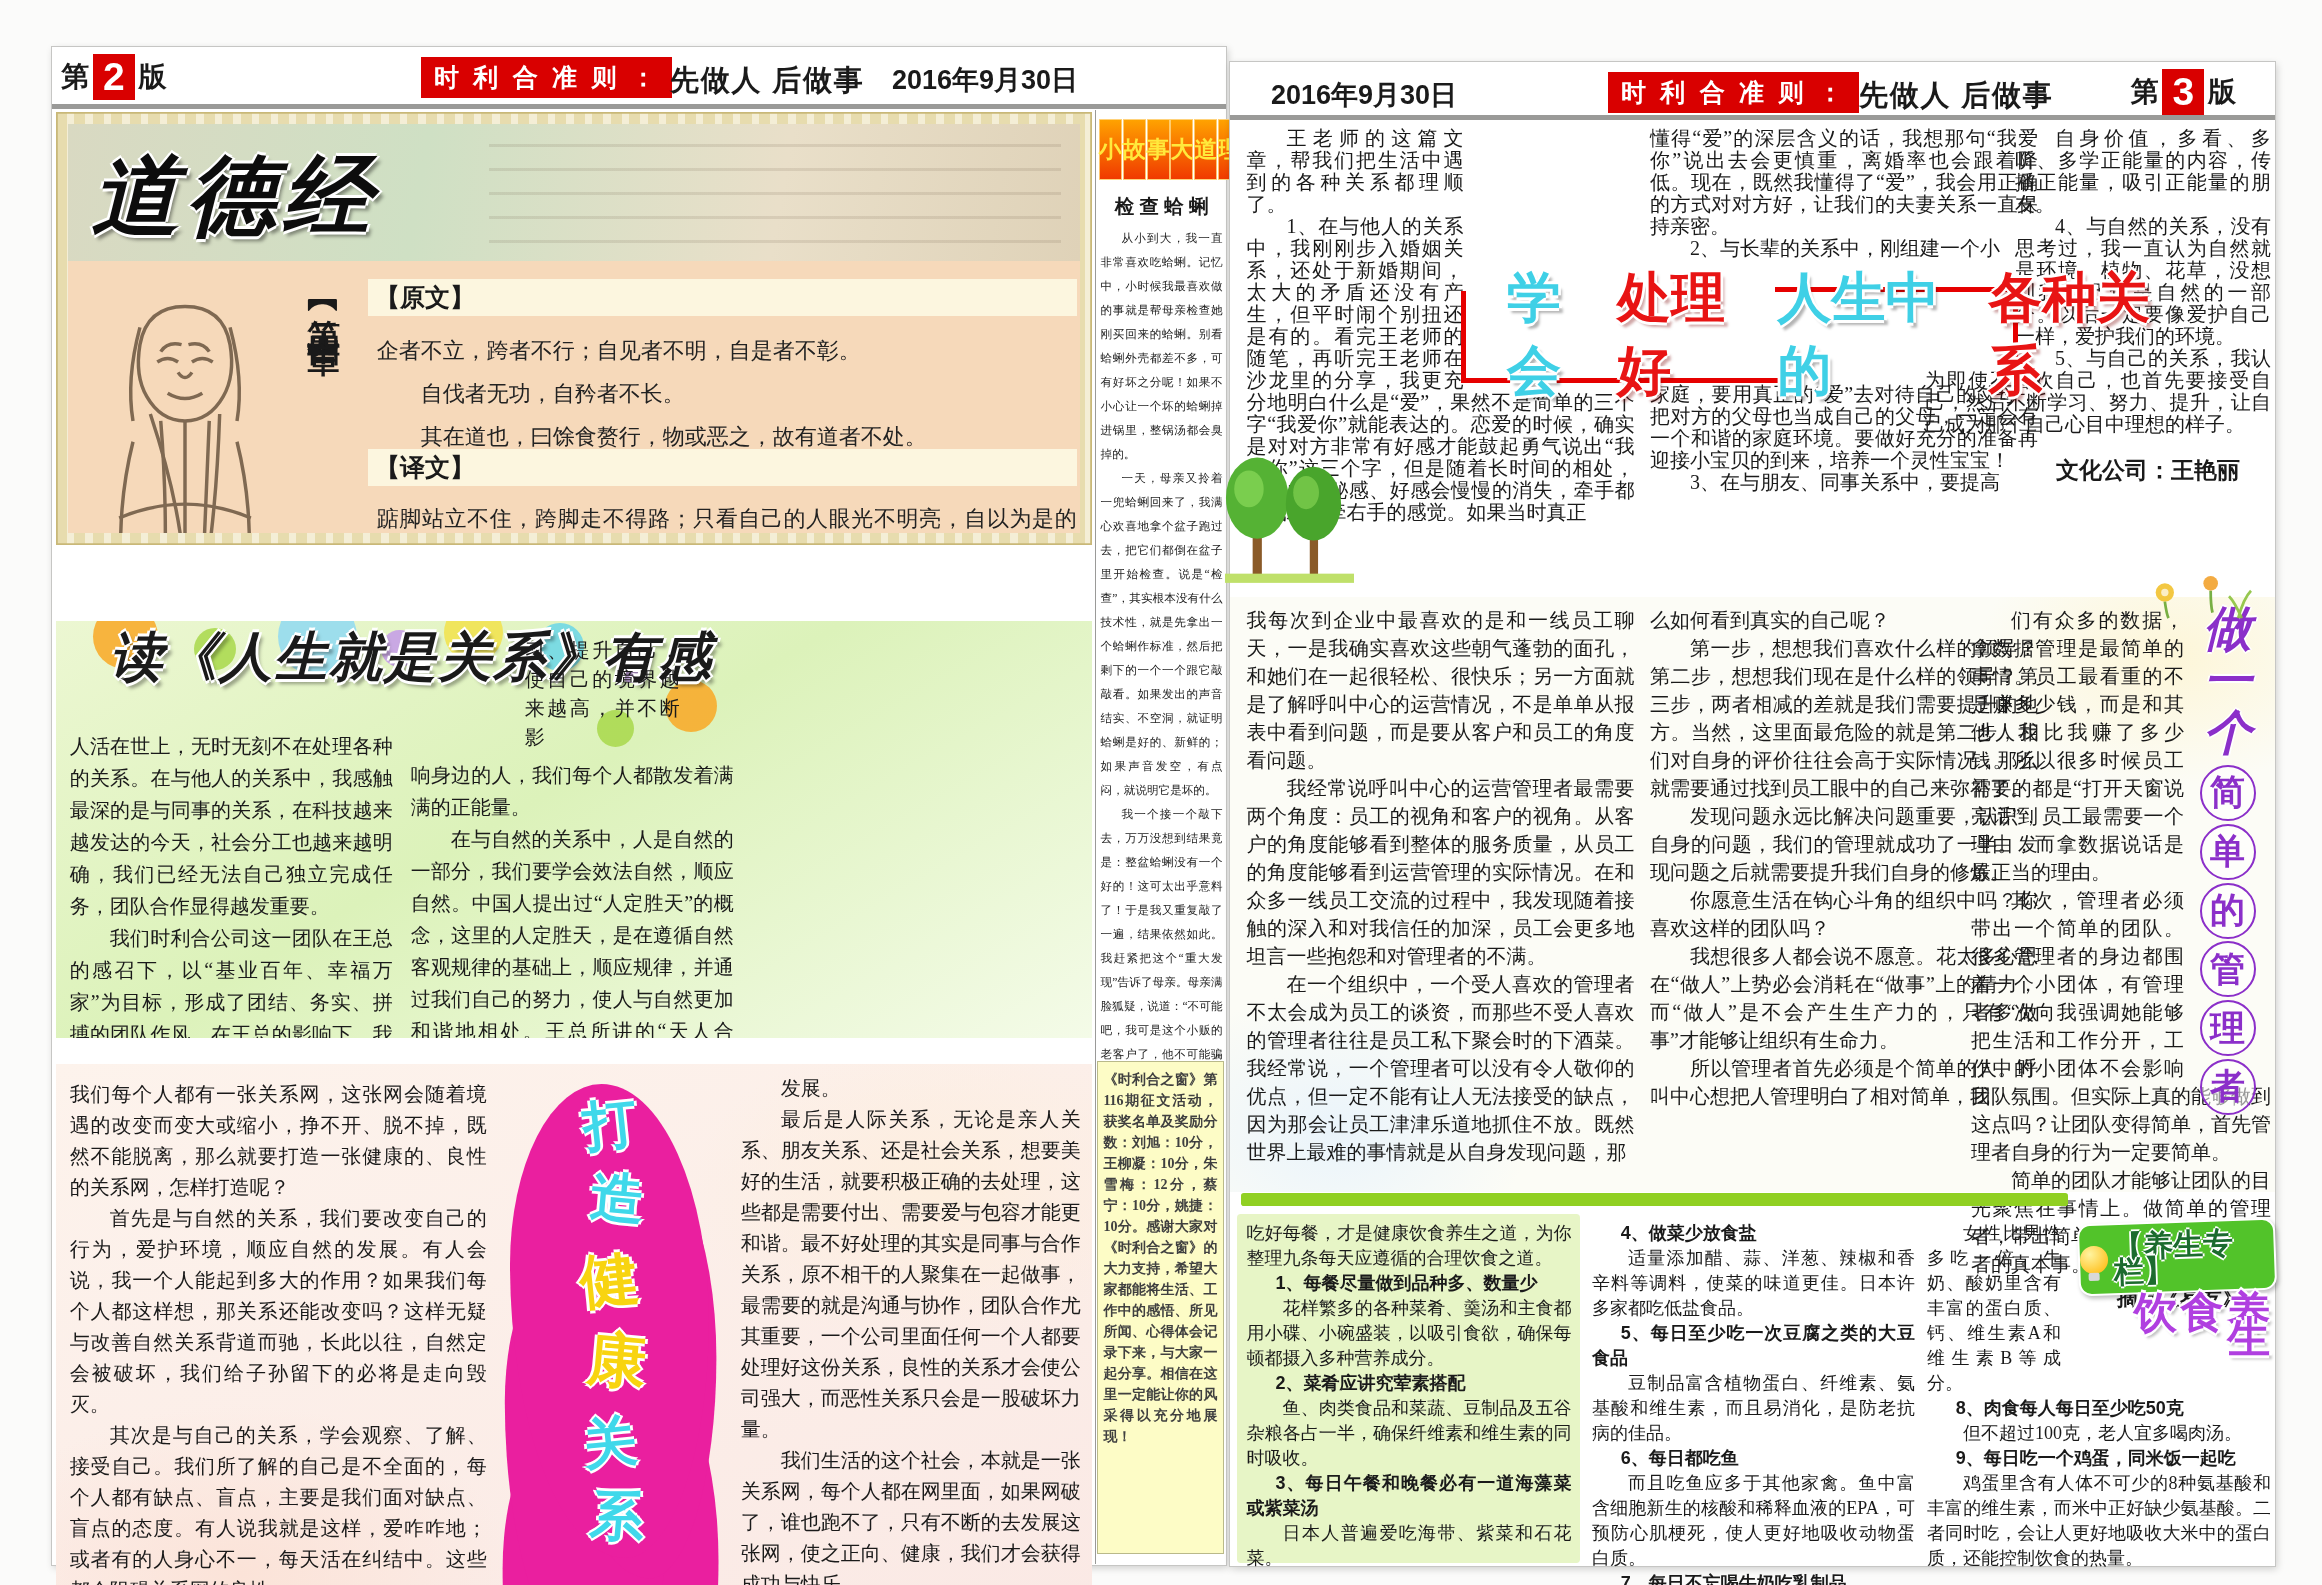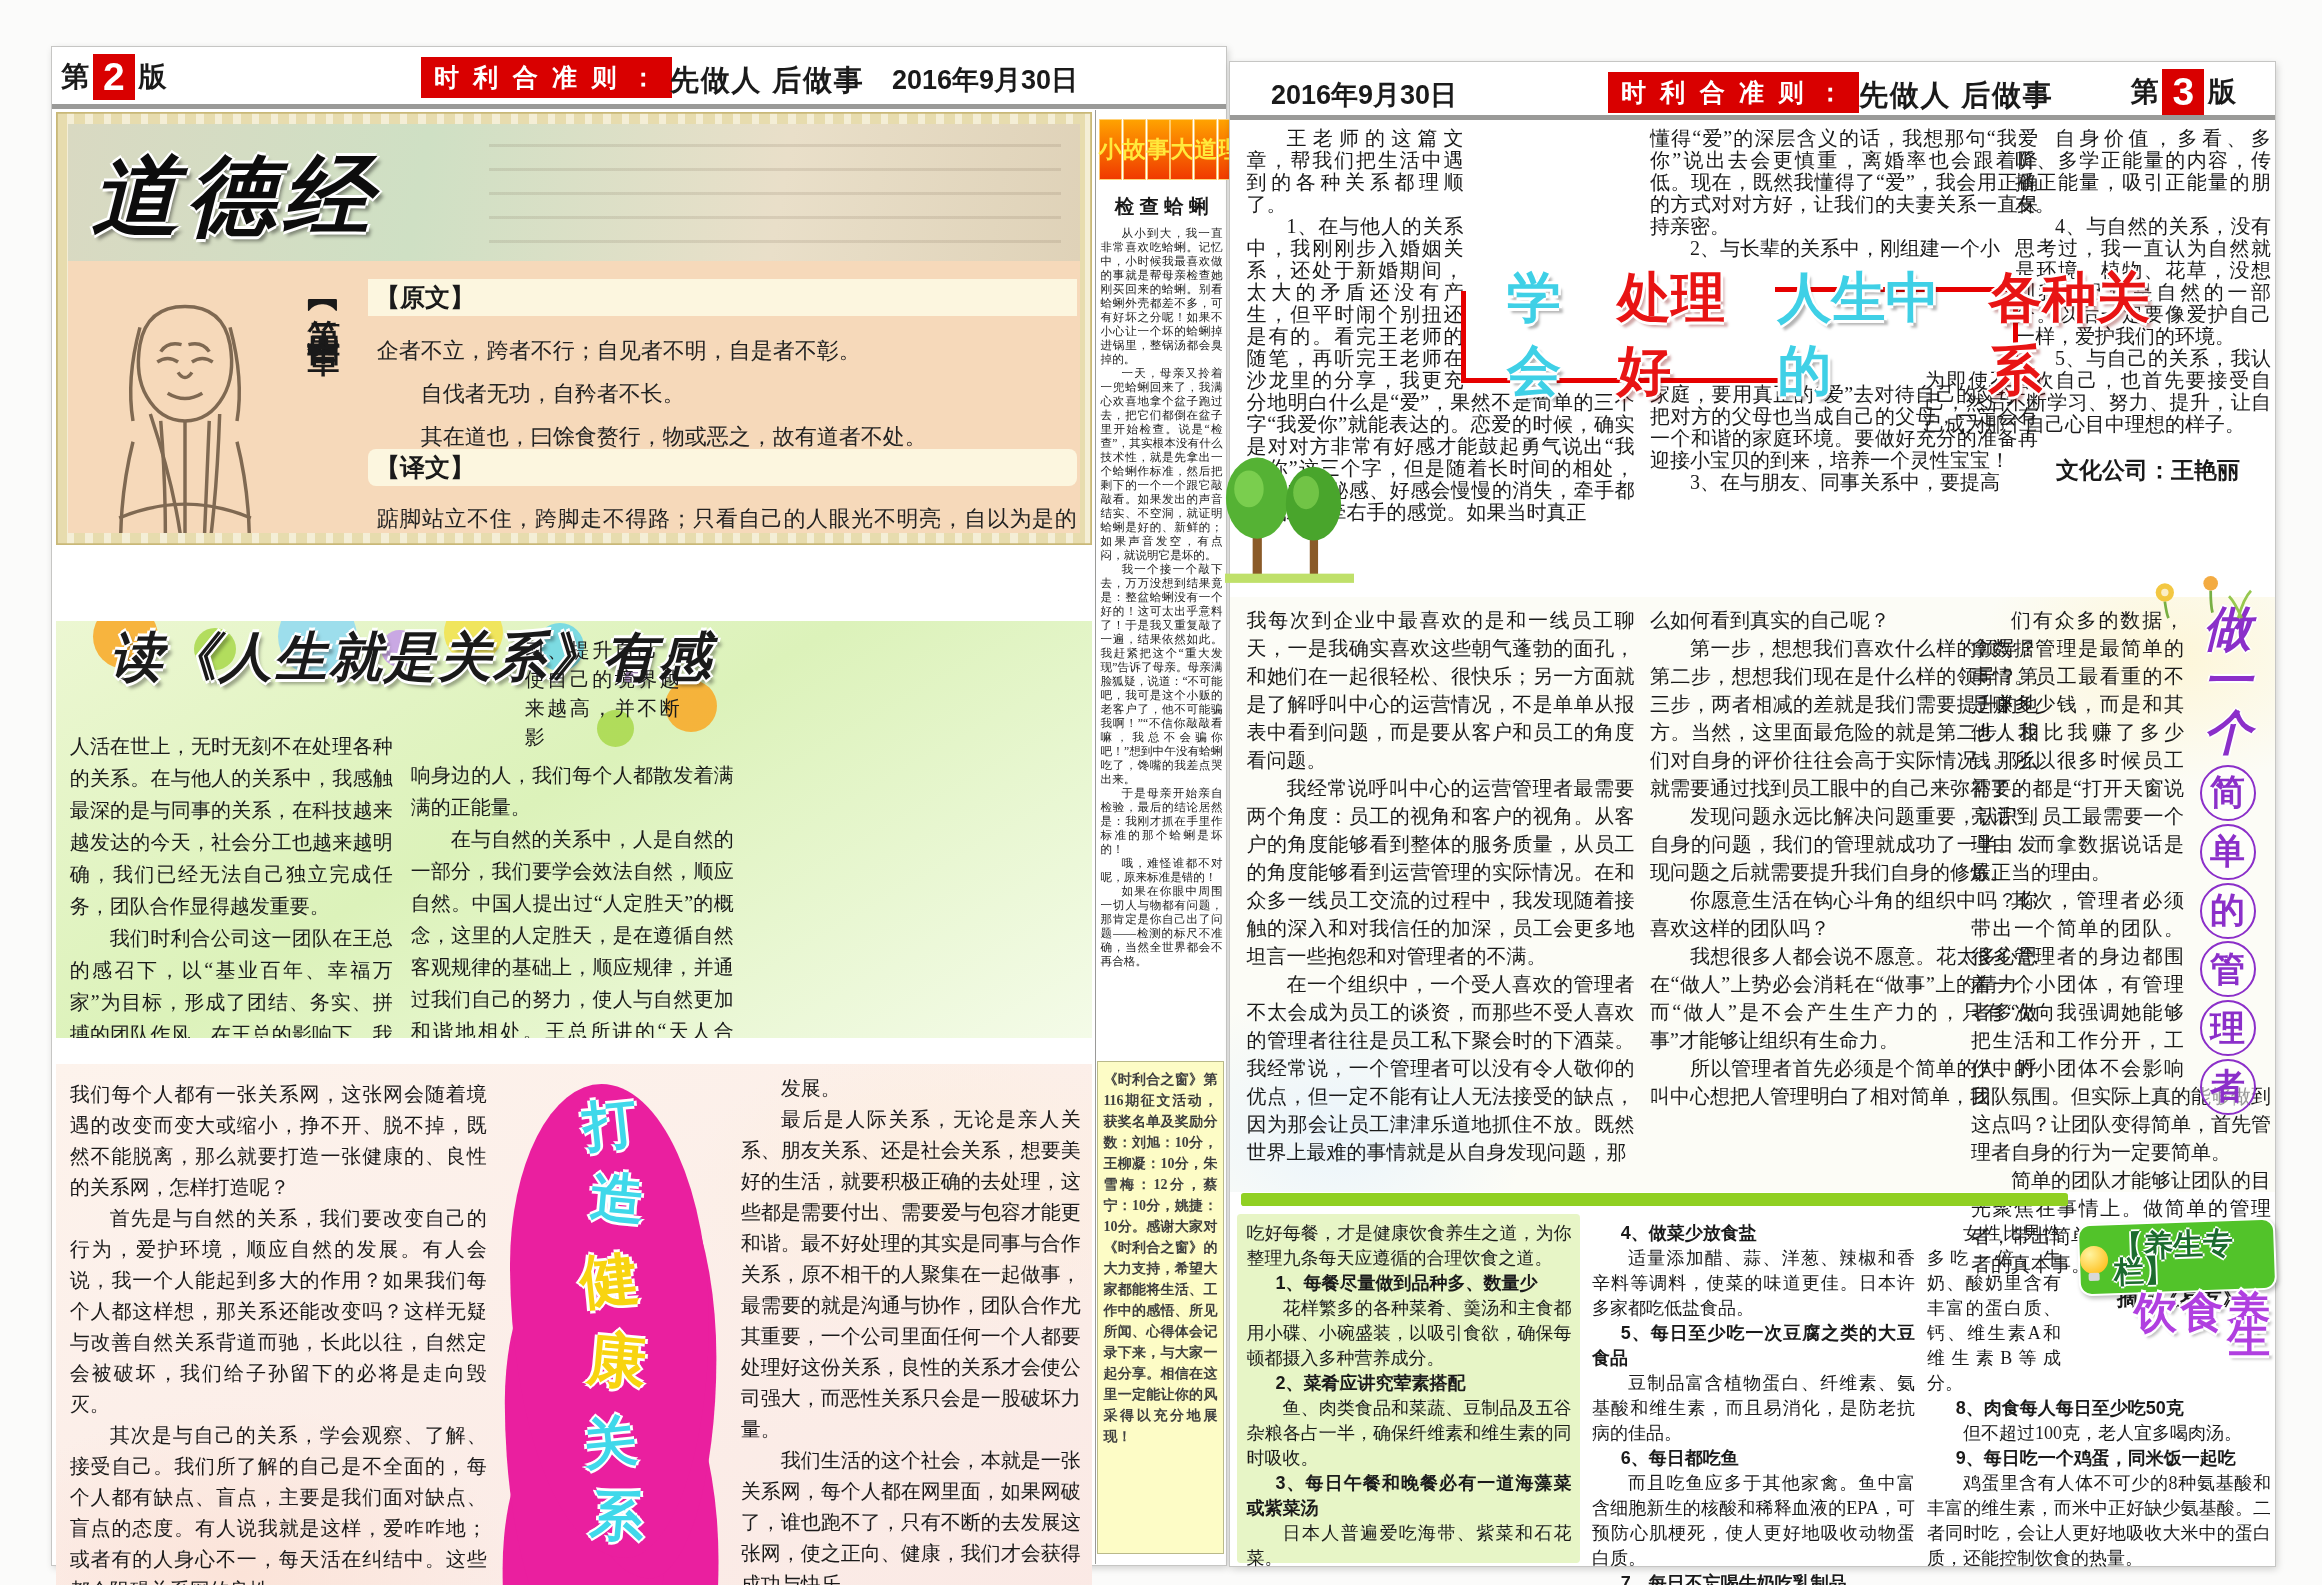--- a/index.html
+++ b/index.html
@@ -65,21 +65,21 @@
   .sp-cyan span:nth-child(odd),.sp-yellow span:nth-child(odd){transform:rotate(-6deg);}
   .sp-cyan span:nth-child(even),.sp-yellow span:nth-child(even){transform:rotate(5deg) translateX(7.4px);}
   
   .story{position:absolute;left:1043px;top:63px;width:131px;height:1454px;border-left:1.8px solid #9a9a98;}
   .story-banner{position:absolute;left:2.8px;top:9.2px;width:126px;height:61px;display:flex;gap:0.9px;}
   .story-banner span{flex:1;display:flex;align-items:center;justify-content:center;
         background:linear-gradient(180deg,#ffa400,#f03800);color:#ffe93c;font-weight:900;
         font-family:"Liberation Sans",sans-serif;font-size:23px;box-shadow:inset 0 0 0 0.9px #ffd27a;}
   .story-title{position:absolute;left:0;top:83px;width:100%;text-align:center;font-weight:bold;font-size:19.4px;
         font-family:"Liberation Sans",sans-serif;}
-  .story-text{position:absolute;left:4.6px;top:117px;width:122px;font-size:11.6px;line-height:14px;color:#222;}
+  .story-text{position:absolute;left:4.6px;top:117px;width:122px;font-size:11.6px;line-height:24px;color:#222;}
   .story-text .para{text-indent:1.8em;}
   .note{position:absolute;left:0.9px;top:951px;width:114px;height:476px;background:#fdfcc6;border:0.9px solid #b9b98a;
         padding:7.4px 5.5px;font-size:14px;line-height:21px;color:#404040;font-weight:bold;text-align:justify;}
   
   .art3{position:absolute;left:0;top:61px;right:0;height:473px;}
   .a3col{position:absolute;font-size:20px;line-height:22px;}
   .spacer-r{float:right;clear:right;}
   .spacer-l{float:left;clear:left;}
   .headline{position:absolute;left:277px;top:172px;width:683px;height:79px;display:flex;align-items:center;
         justify-content:center;gap:9.2px;font-family:"Liberation Sans",sans-serif;font-weight:900;font-size:54px;}
@@ -159,21 +159,21 @@
 
         <div class="chapter">【第二十四章】</div>
 
         <div class="sec-bar" style="top:155px;">【原文】</div>
         <div class="cls-lines cont" style="top:205px;">
             <p class="para">企者不立，跨者不行；自见者不明，自是者不彰。</p>
             <p class="para">自伐者无功，自矜者不长。</p>
             <p class="para">其在道也，曰馀食赘行，物或恶之，故有道者不处。</p>
           </div>
 
-        <div class="sec-bar" style="top:325px;border-radius:8px;">【译文】</div>
+        <div class="sec-bar" style="top:325px;">【译文】</div>
         <div class="cls-lines cont" style="top:373px;">
             <p class="para">踮脚站立不住，跨脚走不得路；只看自己的人眼光不明亮，自以为是的人不会强大。</p>
             <p class="para">自夸的人得不到承认，自我满足的不会长进。</p>
           </div>
       </div>
     </div>
 
     <div class="art1">
       <div class="bubble" style="left:37px;top:-16.6px;width:65px;height:65px;background:#f9a825;"></div>
       <div class="bubble" style="left:138px;top:7.4px;width:42px;height:42px;background:#a8d84a;"></div>

